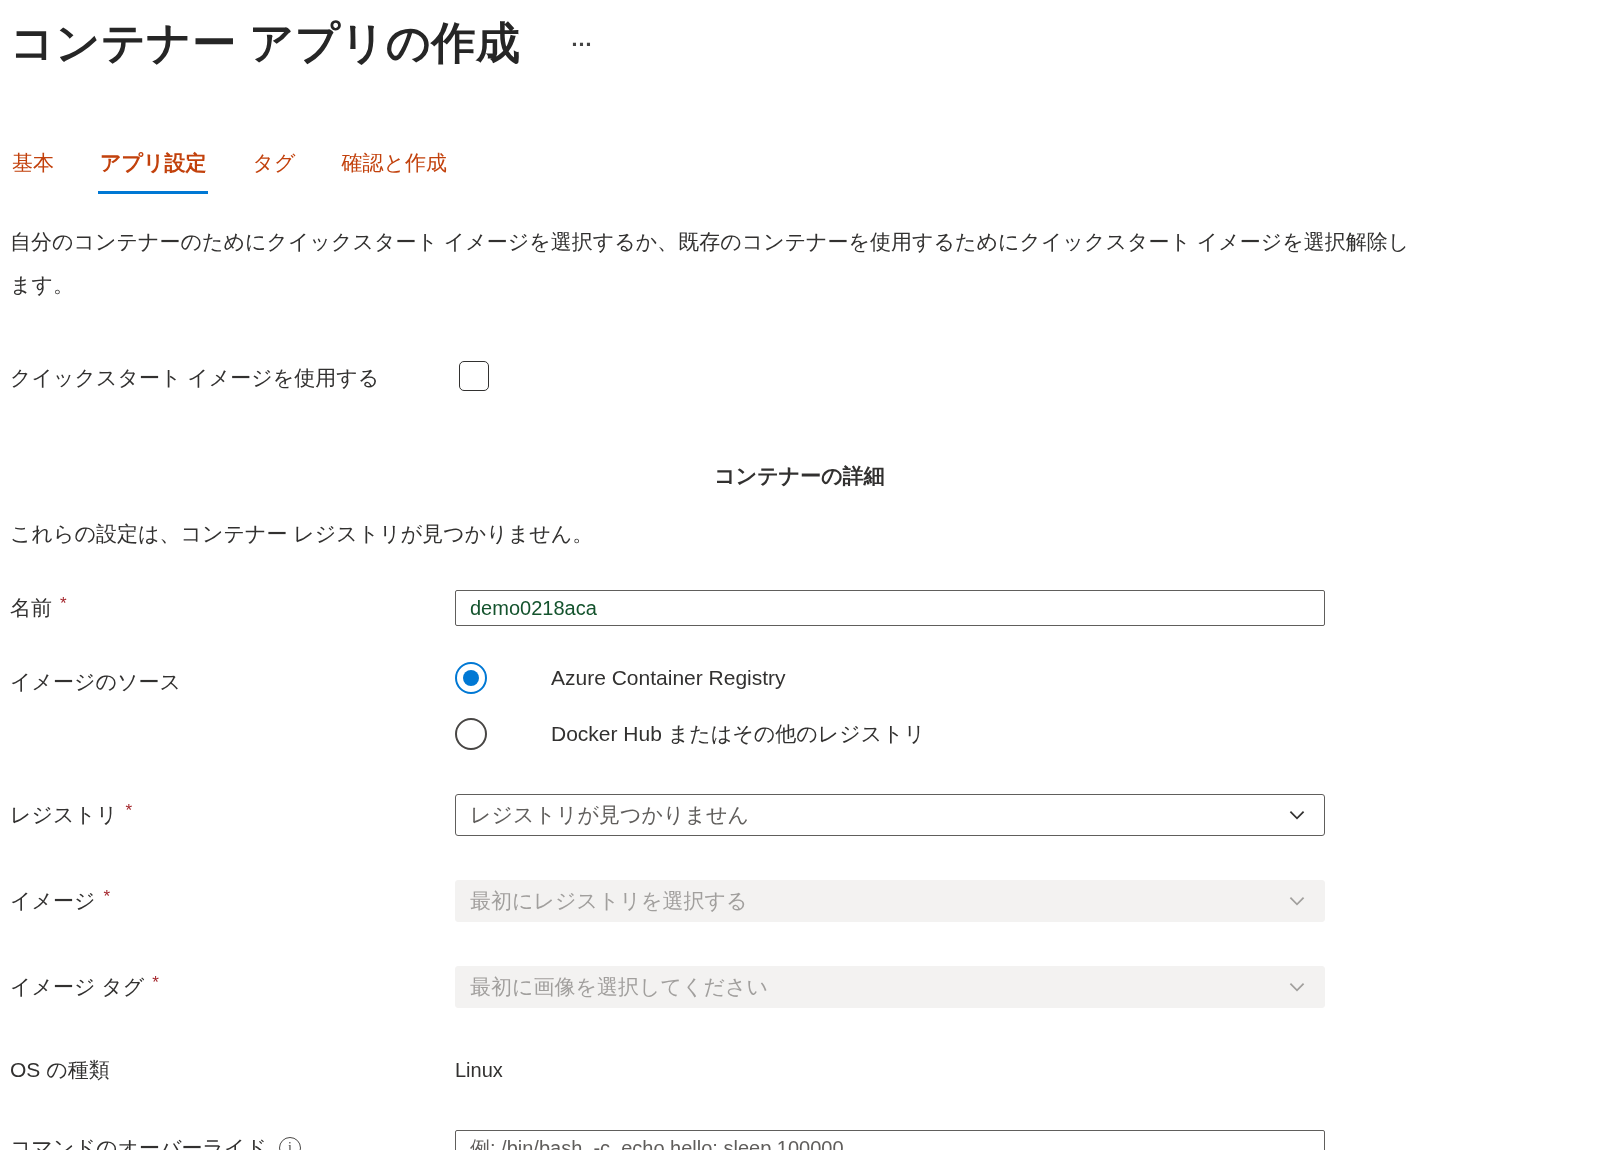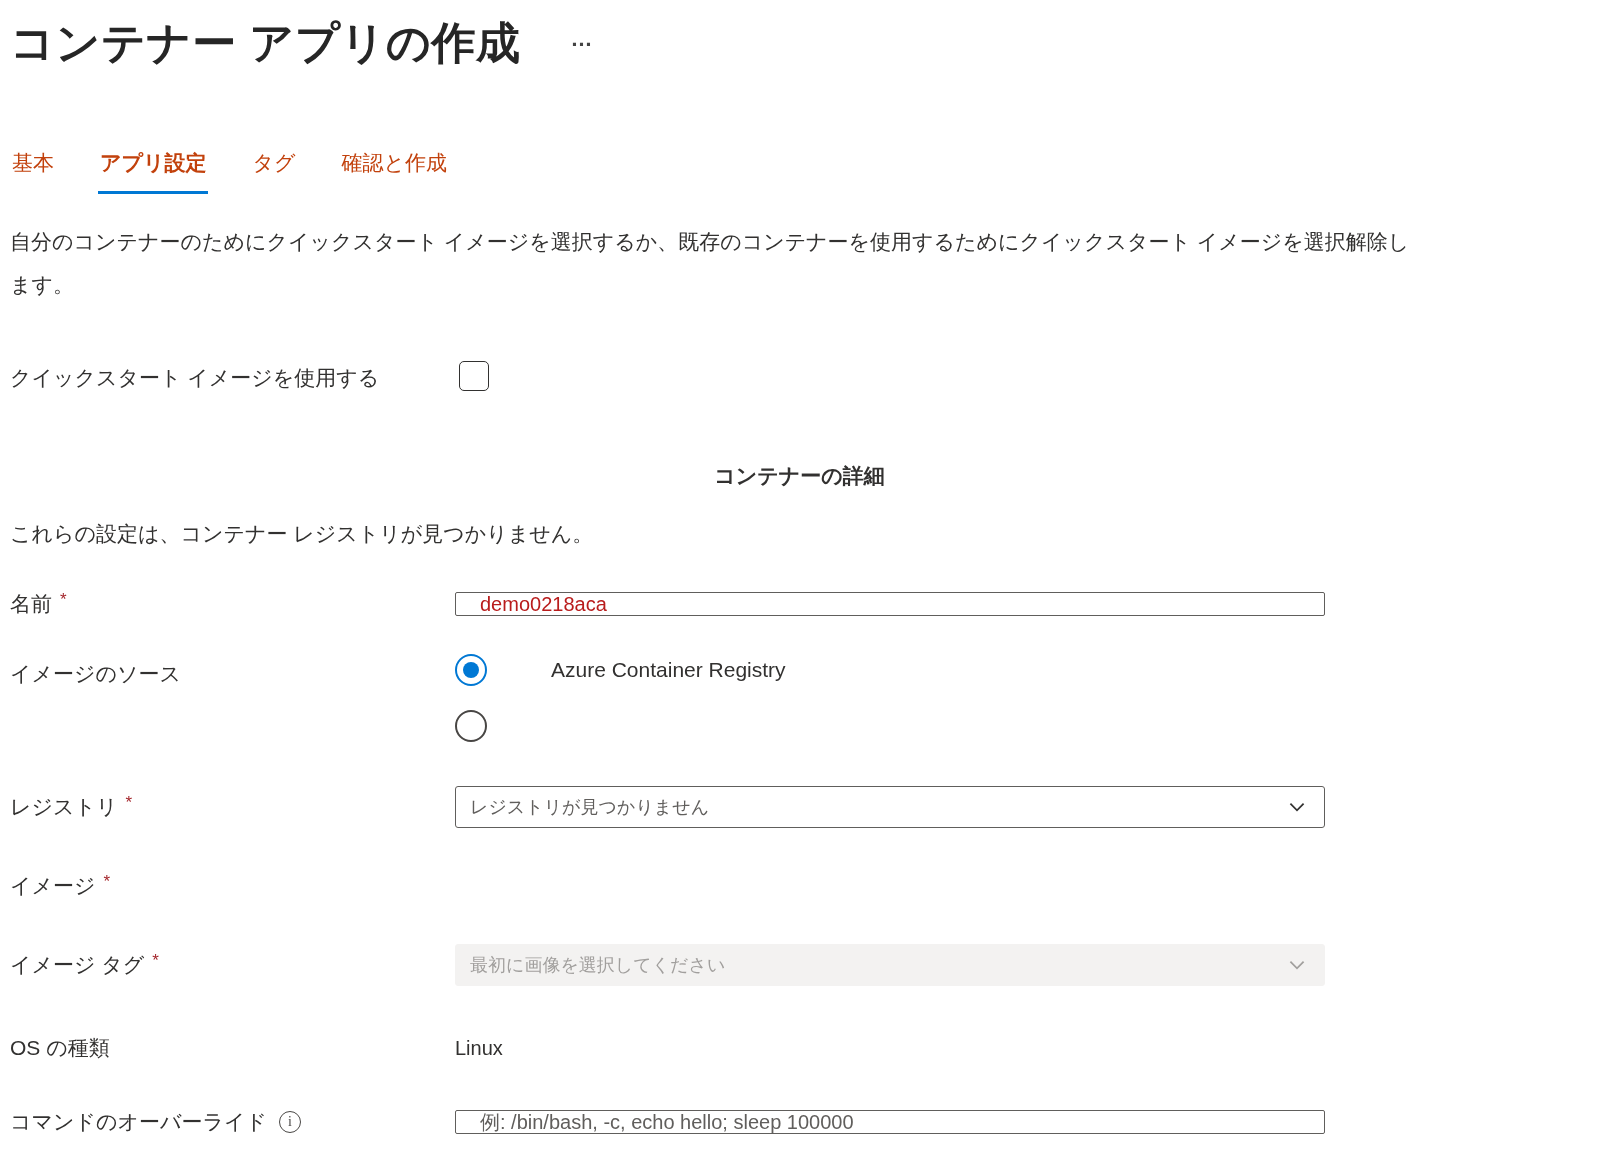--- a/index.html
+++ b/index.html
@@ -43,22 +43,22 @@
   .checkbox {
     width:30px; height:30px; border:1.5px solid #323130; border-radius:5px; background:#fff; cursor:pointer;
     padding:0; appearance:none; -webkit-appearance:none;
   }
 
   .section-heading { font-size:21px; font-weight:700; margin:64px 0 0 0;text-align:center; }
   .section-subtext { font-size:21px; margin:30px 0 0 0; }
 
   .name-row { margin-top:42px; }
   .text-input {
-    width:870px; height:24px; border:1px solid #605e5c; border-radius:2px;
-    font-size:20px; padding:0 24px; color:#b91c1c; font-family:inherit; background:#fff;
+    width:870px; height:36px; border:1px solid #605e5c; border-radius:2px;
+    font-size:20px; padding:0 14px; color:#14532d; font-family:inherit; background:#fff;
   }
   .text-input::placeholder { color:#605e5c; opacity:1; }
 
   .source-row { margin-top:36px; align-items:flex-start; }
   .source-row .label-col { padding-top:6px; }
   .radio-group { display:flex; flex-direction:column; gap:24px; }
   .radio-option { display:flex; align-items:center; gap:20px; cursor:pointer; }
   .radio-circle {
     width:32px; height:32px; border-radius:50%; border:2px solid #484644; background:#fff;
     display:flex; align-items:center; justify-content:center; flex:0 0 32px;
@@ -66,21 +66,21 @@
   .radio-option.selected .radio-circle { border-color:#0078d4; }
   .radio-dot { width:16px; height:16px; border-radius:50%; background:transparent; }
   .radio-option.selected .radio-dot { background:#0078d4; }
   .radio-label { font-size:21px;margin-left:44px; }
 
   .combo-row { margin-top:44px; }
   .combobox {
     position:relative; width:870px; height:42px; border:1px solid #605e5c; border-radius:3px;
     background:#fff; display:flex; align-items:center; padding:0 48px 0 14px; cursor:pointer;
   }
-  .combobox .combo-text { font-size:18px; color:#605e5c; white-space:nowrap; overflow:hidden; }
+  .combobox .combo-text { font-size:21px; color:#605e5c; white-space:nowrap; overflow:hidden; }
   .combobox .chevron { position:absolute; right:16px; top:50%; transform:translateY(-50%); display:flex; }
   .combobox.disabled { background:#f3f2f1; border-color:#f3f2f1; cursor:default; }
   .combobox.disabled .combo-text { color:#a19f9d; }
 
   .os-row { margin-top:48px; }
   .os-value { font-size:20px; }
 
   .command-row { margin-top:46px; }
   .info-icon {
     display:inline-flex; align-items:center; justify-content:center;
@@ -135,20 +135,21 @@
         <div class="radio-option selected">
           <span class="radio-circle">
               <span class="radio-dot"></span>
             </span>
           <span class="radio-label">Azure Container Registry</span>
         </div>
         <div class="radio-option">
           <span class="radio-circle">
               <span class="radio-dot"></span>
             </span>
+          <span class="radio-label">Docker Hub またはその他のレジストリ</span>
         </div>
       </div>
     </div>
   </div>
 
   <div class="form-row combo-row">
     <div class="label-col">
       <span>レジストリ</span>
       <span class="required">*</span>
     </div>
@@ -162,20 +163,30 @@
         </span>
       </div>
     </div>
   </div>
 
   <div class="form-row combo-row">
     <div class="label-col">
       <span>イメージ</span>
       <span class="required">*</span>
     </div>
+    <div class="control-col">
+      <div class="combobox disabled">
+        <span class="combo-text">最初にレジストリを選択する</span>
+        <span class="chevron">
+          <svg width="22" height="22" viewBox="0 0 20 20">
+              <polyline points="4,7 10,13 16,7" fill="none" stroke="#a19f9d" stroke-width="1.6"></polyline>
+            </svg>
+        </span>
+      </div>
+    </div>
   </div>
 
   <div class="form-row combo-row">
     <div class="label-col">
       <span>イメージ タグ</span>
       <span class="required">*</span>
     </div>
     <div class="control-col">
       <div class="combobox disabled">
         <span class="combo-text">最初に画像を選択してください</span>

